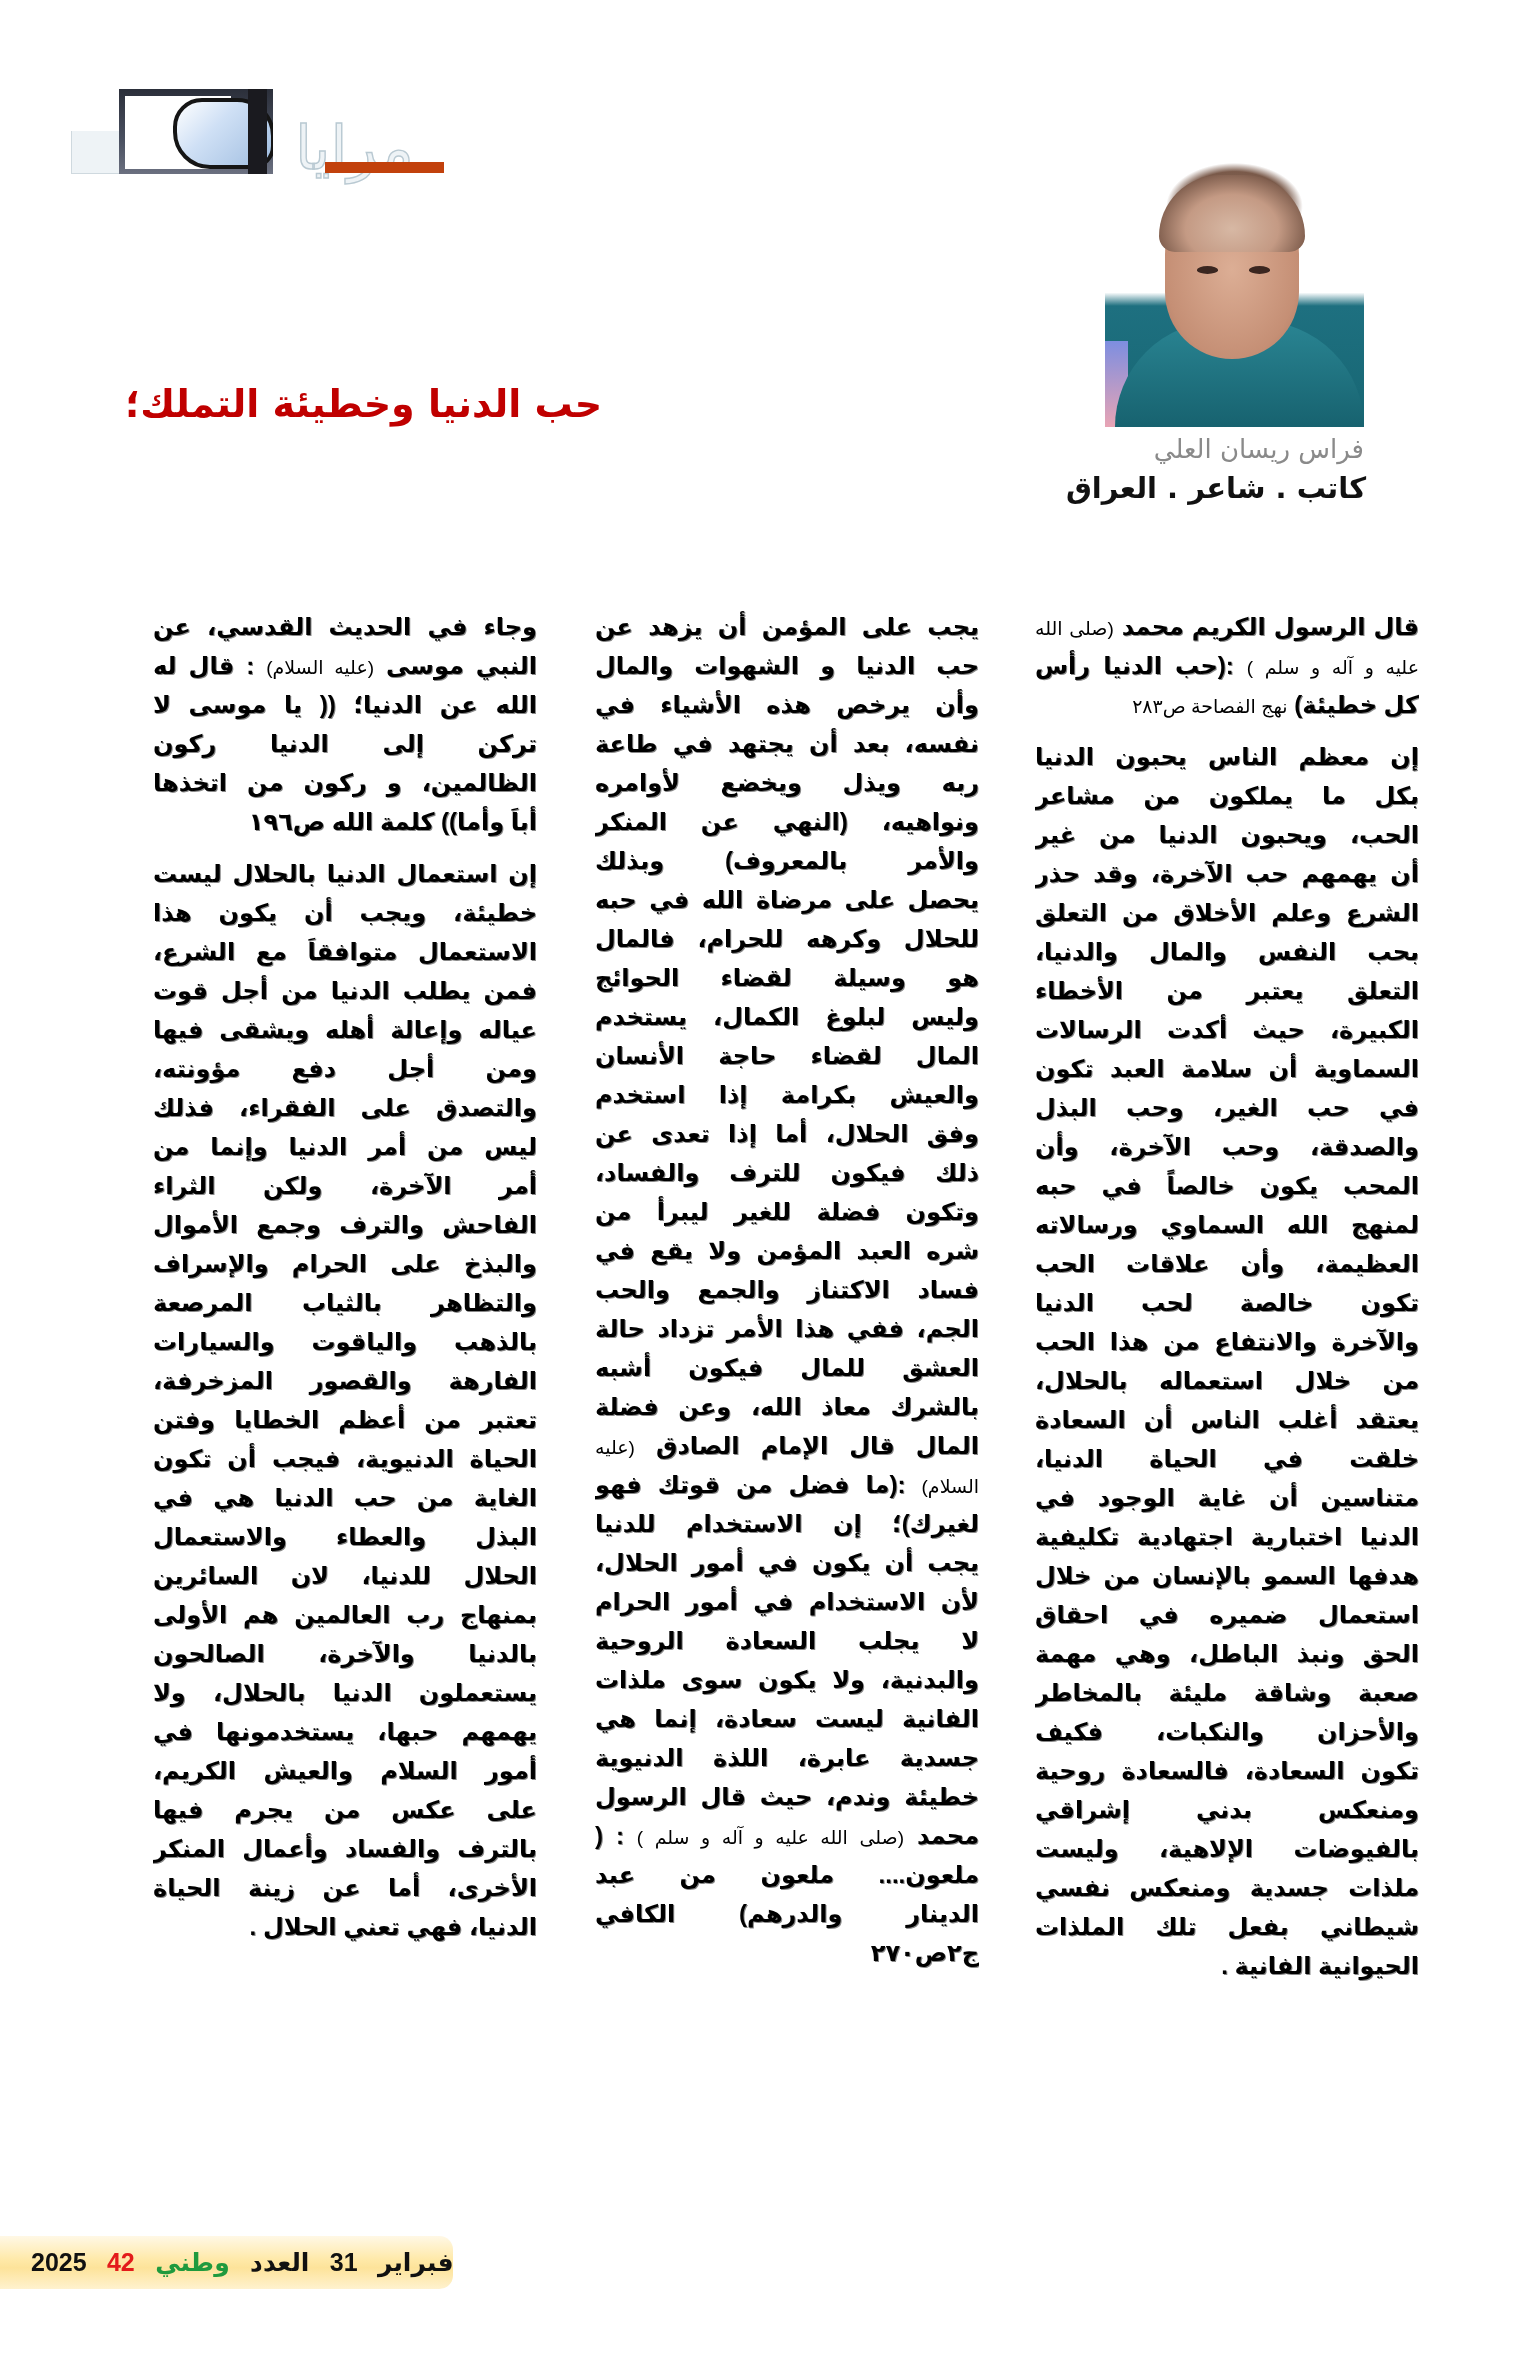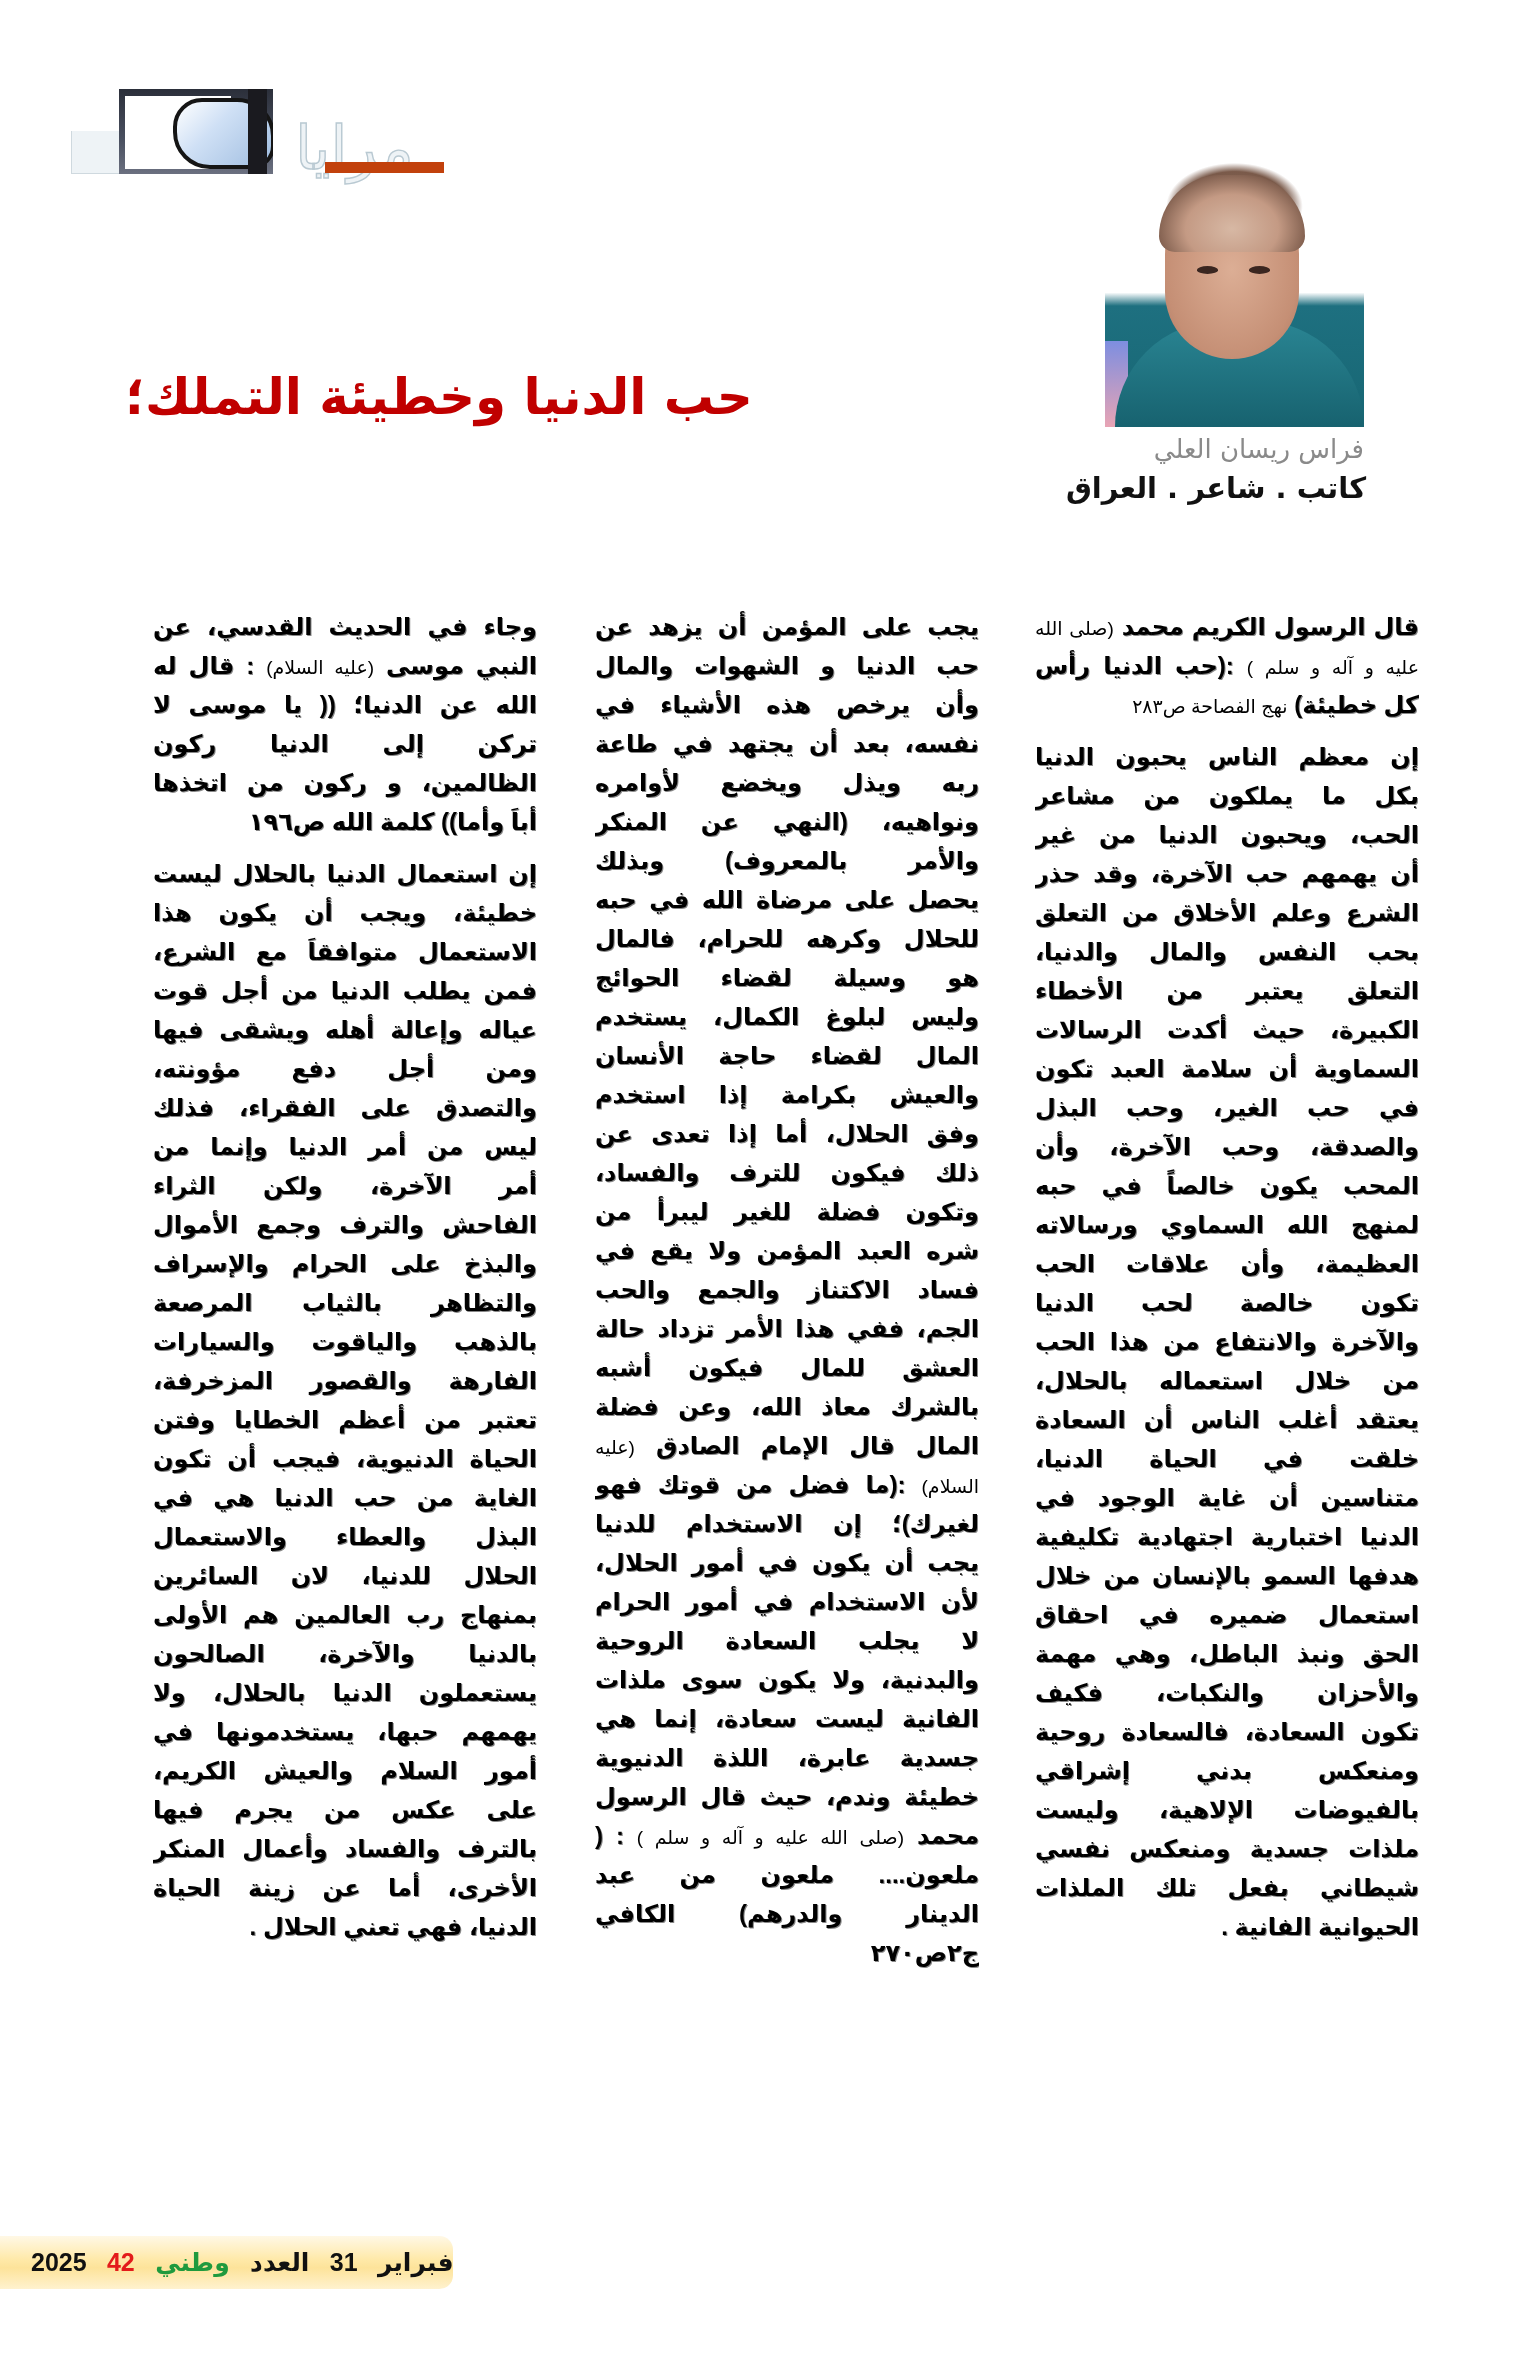--- a/index.html
+++ b/index.html
@@ -16,22 +16,22 @@
     background: #fff; }
   .logo .mirror-glass { position: absolute; left: 54px; top: 9.6px; width: 94px; height: 63px;
     border: 4.8px solid #151515; border-radius: 29px 38px 23px 37px;
     background: linear-gradient(135deg, #ffffff 0%, #cfe0f5 40%, #9fbde0 100%); }
   .logo .mirror-pillar { position: absolute; left: 177px; top: 3.8px; width: 19px; height: 85px; background: #1a1a1f; }
   .logo .word { position: absolute; left: 192px; top: 29px; font-size: 61px; line-height: 67px;
     color: #eef3f6; -webkit-text-stroke: 1.4px #b9c9d2; font-family: "DejaVu Sans", sans-serif; direction: rtl; margin-left: 32px; }
   .logo .bar { position: absolute; left: 254px; top: 77px; width: 119px; height: 10.6px; background: #c2410c; }
 
   
-  .title { position: absolute; left: 125px; top: 325px; width: 692px; text-align: left;
-    direction: rtl; font-size: 50px; font-weight: bold; color: #c00000; line-height: 77px;
+  .title { position: absolute; left: 125px; top: 341px; width: 692px; text-align: left;
+    direction: rtl; font-size: 38px; font-weight: bold; color: #c00000; line-height: 77px;
     font-family: "DejaVu Sans", sans-serif; }
   .title span { display: inline-block; text-align: right; }
 
   
   .author-photo { position: absolute; left: 1105px; top: 158px; width: 259px; height: 269px;
     background: radial-gradient(ellipse 67px 86px at 50% 38%, #d8a287 0%, #c08c73 55%, rgba(192,140,115,0) 70%),
                 radial-gradient(ellipse 91px 58px at 50% 18%, #8b6a58 0%, #7a5a4a 60%, rgba(0,0,0,0) 75%),
                 linear-gradient(180deg, #ffffff 0%, #ffffff 50%, #1e7080 55%, #176673 100%);
     overflow: hidden; }
   .author-photo .shirt { position: absolute; left: 9.6px; right: 0; bottom: 0; height: 106px;
@@ -121,20 +121,21 @@
     <span class="line"><span>تكون خالصة لحب الدنيا</span></span>
     <span class="line"><span>والآخرة والانتفاع من هذا الحب</span></span>
     <span class="line"><span>من خلال استعماله بالحلال،</span></span>
     <span class="line"><span>يعتقد أغلب الناس أن السعادة</span></span>
     <span class="line"><span>خلقت في الحياة الدنيا،</span></span>
     <span class="line"><span>متناسين أن غاية الوجود في</span></span>
     <span class="line"><span>الدنيا اختبارية اجتهادية تكليفية</span></span>
     <span class="line"><span>هدفها السمو بالإنسان من خلال</span></span>
     <span class="line"><span>استعمال ضميره في احقاق</span></span>
     <span class="line"><span>الحق ونبذ الباطل، وهي مهمة</span></span>
+    <span class="line"><span>صعبة وشاقة مليئة بالمخاطر</span></span>
     <span class="line"><span>والأحزان والنكبات، فكيف</span></span>
     <span class="line"><span>تكون السعادة، فالسعادة روحية</span></span>
     <span class="line"><span>ومنعكس بدني إشراقي</span></span>
     <span class="line"><span>بالفيوضات الإلاهية، وليست</span></span>
     <span class="line"><span>ملذات جسدية ومنعكس نفسي</span></span>
     <span class="line"><span>شيطاني بفعل تلك الملذات</span></span>
     <span class="line last"><span>الحيوانية الفانية .</span></span>
   </div>
 <div class="col col-mid">
     <span class="line"><span>يجب على المؤمن أن يزهد عن</span></span>

